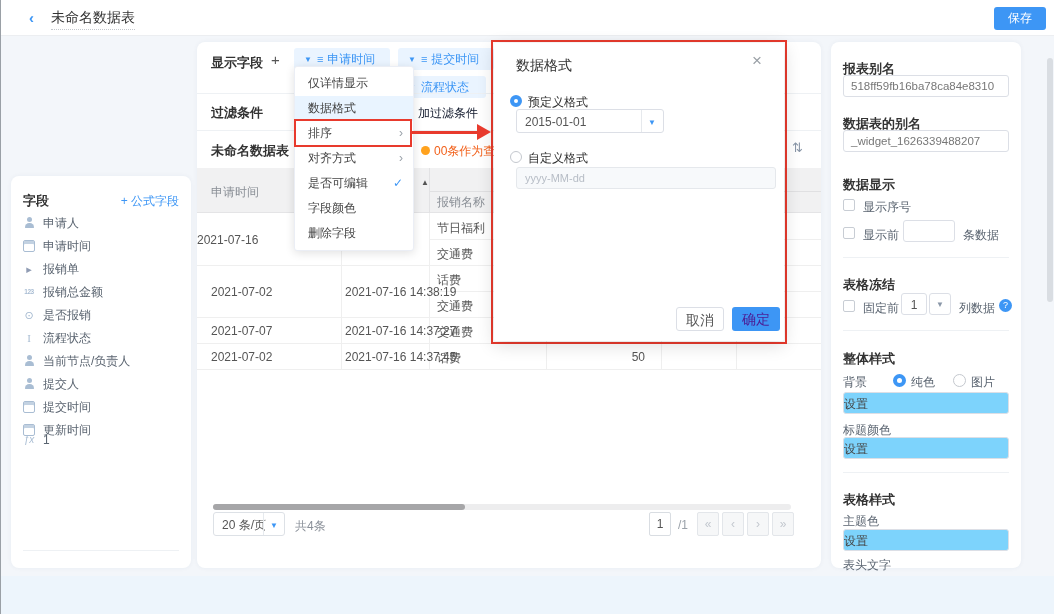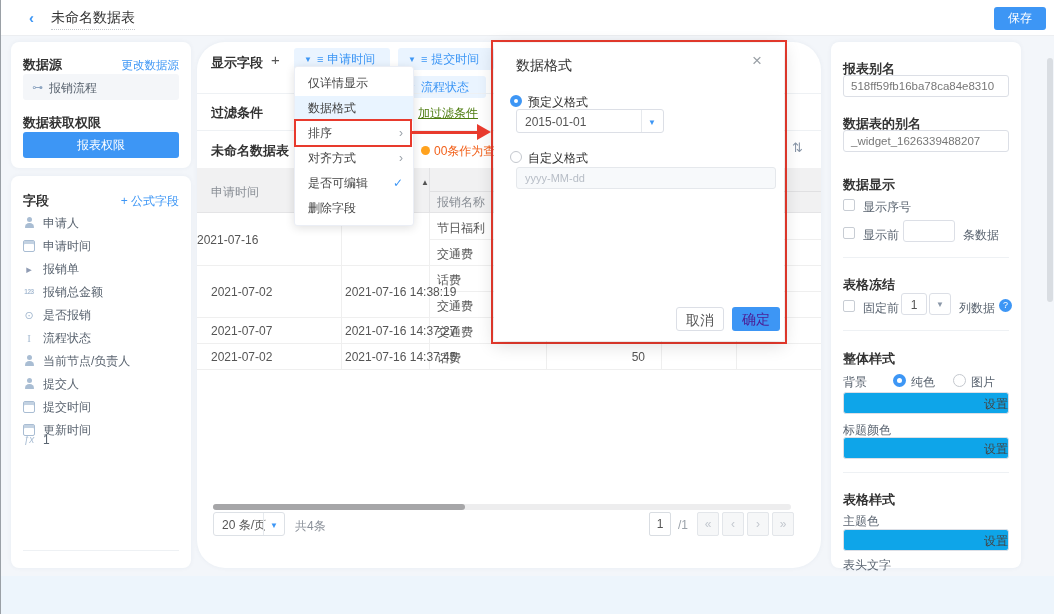--- a/index.html
+++ b/index.html
@@ -11,21 +11,21 @@
   
   .topbar { position:absolute; left:0; top:0; width:1054px; height:36px; background:#fff; border-bottom:1px solid #eceef1; z-index:5; }
   .back { position:absolute; left:28px; top:9px; color:#3D96F5; font-size:15px; font-weight:bold; cursor:pointer; }
   .page-title { position:absolute; left:50px; top:9px; font-size:14px; color:#333; padding-bottom:2px; border-bottom:1px dotted #c3c7cc; }
   .save-btn { position:absolute; left:993px; top:7px; width:52px; height:23px; background:#3D96F5; color:#fff; font-size:12px; border-radius:3px; text-align:center; line-height:23px; cursor:pointer; }
 
   
   .card { position:absolute; background:#fff; border-radius:8px; box-shadow:0 0 5px rgba(30,60,90,.05); }
   .card-left1 { left:10px; top:42px; width:180px; height:126px; }
   .card-left2 { left:10px; top:176px; width:180px; height:392px; }
-  .card-mid   { left:196px; top:42px; width:624px; height:526px;border-radius:28px; }
+  .card-mid   { left:196px; top:42px; width:624px; height:526px; }
   .card-right { left:830px; top:42px; width:190px; height:526px; }
   .bottom-strip { position:absolute; left:0; top:576px; width:1054px; height:38px; background:#edf5fc; }
 
   .h13 { font-size:13px; font-weight:bold; color:#333; }
   .link { color:#3D96F5; font-size:11.5px; cursor:pointer; }
 
   
   .src-box { position:absolute; left:12px; top:32px; width:156px; height:26px; background:#f4f6f9; border-radius:3px; line-height:26px; }
   .src-box .txt { margin-left:26px; font-size:12px; color:#5a6470; }
   .ic-link { position:absolute; left:9px; top:7px; color:#8fa6c2; font-size:11px; line-height:12px; }
@@ -41,21 +41,21 @@
   .ic-txt { font-family:"Liberation Serif",serif; font-size:11px; color:#a9bdd3; }
   .ic-fx  { font-style:italic; font-size:10px; color:#a9bdd3; }
 
   
   .mid-label { position:absolute; font-size:13px; font-weight:bold; color:#333; }
   .tag { position:absolute; height:22px; background:#eaf4ff; border-radius:3px; color:#3D96F5; font-size:12px; line-height:22px; padding:0 10px; cursor:pointer; white-space:nowrap; }
   .tag .car { font-size:8px; margin-right:5px; vertical-align:1px; }
   .tag .bars { margin-right:4px; font-size:11px; }
   .divider-h { position:absolute; left:0; width:624px; height:1px; background:#eef1f4; }
 
-  .hint { position:absolute; font-size:12px; color:#4d7c0f;text-decoration:underline; }
+  .hint { position:absolute; font-size:12px; color:#0f172a; }
   .warn-dot { position:absolute; width:9px; height:9px; border-radius:50%; background:#ffa21e; }
   .warn-txt { position:absolute; font-size:12px; color:#f2611b; white-space:nowrap; }
   .sort-tool { position:absolute; font-size:13px; color:#8a97a8; cursor:pointer; }
 
   
   .thead { position:absolute; left:0; top:126px; width:624px; height:45px; background:#f1f1f2; border-bottom:1px solid #e4e4e6; }
   .th-txt { position:absolute; font-size:12px; color:#8a8f96; white-space:nowrap; }
   .vline { position:absolute; width:1px; background:#efefef; }
   .vline-h { position:absolute; width:1px; background:#e2e2e4; top:126px; height:45px; }
   .hline { position:absolute; height:1px; background:#efefef; }
@@ -107,44 +107,34 @@
 
   
   .rp-h { position:absolute; font-size:13px; font-weight:bold; color:#333; }
   .rp-sub { position:absolute; font-size:12px; color:#5a6470; }
   .rp-input { position:absolute; width:166px; height:22px; border:1px solid #dcdfe6; border-radius:3px; background:#fff; }
   .rp-input .v { position:absolute; left:7px; top:4px; font-size:11.5px; color:#777; white-space:nowrap; }
   .cb { position:absolute; width:12px; height:12px; border:1px solid #c8cdd4; border-radius:2px; background:#fff; cursor:pointer; }
   .rp-numbox { position:absolute; border:1px solid #dcdfe6; border-radius:3px; background:#fff; font-size:12px; color:#555; text-align:center; }
   .rp-div { position:absolute; width:166px; height:1px; background:#eef1f4; left:12px; }
   .help { position:absolute; width:13px; height:13px; border-radius:50%; background:#3D96F5; color:#fff; font-size:9px; text-align:center; line-height:13px; cursor:pointer; }
-  .set-btn { position:absolute; width:166px; height:22px; border:1px solid #dcdfe6; border-radius:3px; background:#0ea5e9; font-size:12px; color:#444; text-align:right; line-height:22px; cursor:pointer; }
+  .set-btn { position:absolute; width:166px; height:22px; border:1px solid #dcdfe6; border-radius:3px; background:#7dd3fc; font-size:12px; color:#444; text-align:left; line-height:22px; cursor:pointer; }
   .vscroll { position:absolute; left:1046px; top:58px; width:6px; height:244px; background:#d9dde2; border-radius:3px; cursor:grab; }
 </style>
 </head>
 <body>
 
 <div id="app">
 
   <div class="topbar">
     <span class="back">‹</span>
     <span class="page-title">未命名数据表</span>
     <div class="save-btn">保存</div>
   </div>
 
-  <div class="card card-left1">
-    <span class="h13 abs" style="left:12px;top:14px;">数据源</span>
-    <span class="link abs" style="right:12px;top:16px;">更改数据源</span>
-    <div class="src-box">
-      <span class="ic-link">⊶</span>
-      <span class="txt">报销流程</span>
-    </div>
-    <span class="h13 abs" style="left:12px;top:72px;">数据获取权限</span>
-    <div class="perm-btn">报表权限</div>
-  </div>
 
   <div class="card card-left2">
     <span class="h13 abs" style="left:12px;top:16px;">字段</span>
     <span class="link abs" style="right:12px;top:17px;font-size:12px;">+ 公式字段</span>
 
     <div class="f-item" style="top:36px;">
       <span class="fic ic-user"></span>
       <span class="lbl">申请人</span>
       </div>
     <div class="f-item" style="top:59px;">
@@ -274,20 +264,21 @@
     <div class="pg-btn" style="left:525px;">‹</div>
     <div class="pg-btn" style="left:550px;">›</div>
     <div class="pg-btn" style="left:575px;">»</div>
 
     <div class="menu">
       <div class="menu-item">仅详情显示</div>
       <div class="menu-item hl">数据格式</div>
       <div class="menu-item"><span>排序</span><span class="mi-right">›</span></div>
       <div class="menu-item"><span>对齐方式</span><span class="mi-right">›</span></div>
       <div class="menu-item"><span>是否可编辑</span><span class="mi-right mi-check">✓</span></div>
+      <div class="menu-item">字段颜色</div>
       <div class="menu-item">删除字段</div>
     </div>
   </div>
 
   <div class="anno-box"></div>
   <div class="anno-line"></div>
   <div class="anno-head"></div>
 
   <div class="modal-frame">
     <div class="modal">

